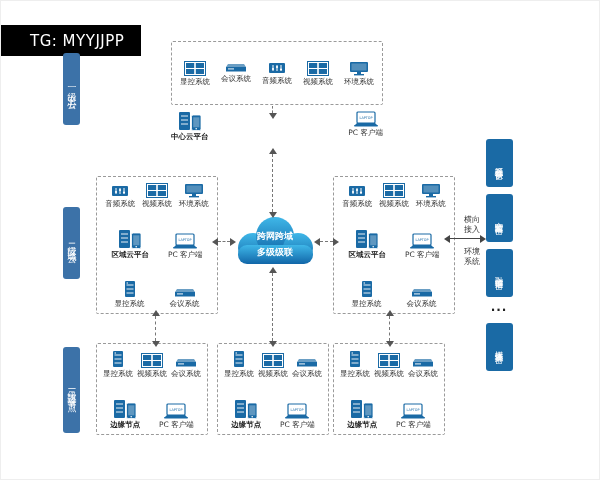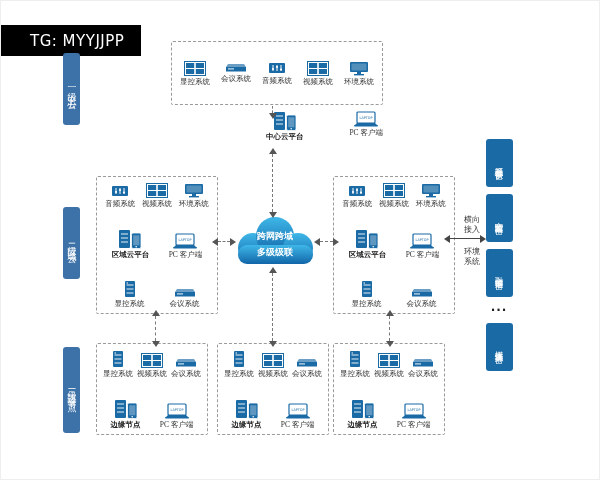--- a/index.html
+++ b/index.html
@@ -33,26 +33,26 @@
     align-items:center;padding:6px 8px;}
   .regional{top:175px;width:122px;height:138px;flex-direction:column;justify-content:space-between;padding:6px 5px;}
   .regional.rleft{left:95px;} .regional.rright{left:332px;}
   .edge{top:342px;width:112px;height:92px;flex-direction:column;justify-content:space-between;padding:6px 4px;}
   .edge.e1{left:95px;} .edge.e2{left:216px;} .edge.e3{left:332px;}
   .g-row{display:flex;justify-content:space-around;align-items:flex-end;width:100%;}
 
   
   .device{display:flex;flex-direction:column;align-items:center;gap:2px;}
   .device .icon{display:flex;align-items:flex-end;justify-content:center;color:var(--accent);}
-  .dev-label{font-size:7.5px;color:#333;white-space:nowrap;line-height:1;font-family:Liberation Serif, serif;}
+  .dev-label{font-size:7.5px;color:#333;white-space:nowrap;line-height:1;}
   .dev-label.bold{font-weight:bold;color:#222;}
 
   
   .center-plat-row{position:absolute;left:170px;top:110px;width:212px;display:flex;
-    justify-content:flex-end;gap:46px;}
+    justify-content:space-between;gap:46px;}
 
   
   .cloud{position:absolute;left:229px;top:211px;width:90px;height:60px;}
   .cloud svg{position:absolute;left:0;top:0;}
   .cloud-label{position:absolute;left:0;top:16px;width:100%;text-align:center;color:#fff;
     font-size:9px;font-weight:bold;line-height:16px;white-space:pre-line;}
 
   
   .varrow{position:absolute;width:0;border-left:1px dashed #777;}
   .varrow::before{content:"";position:absolute;left:-4.5px;top:-6px;

